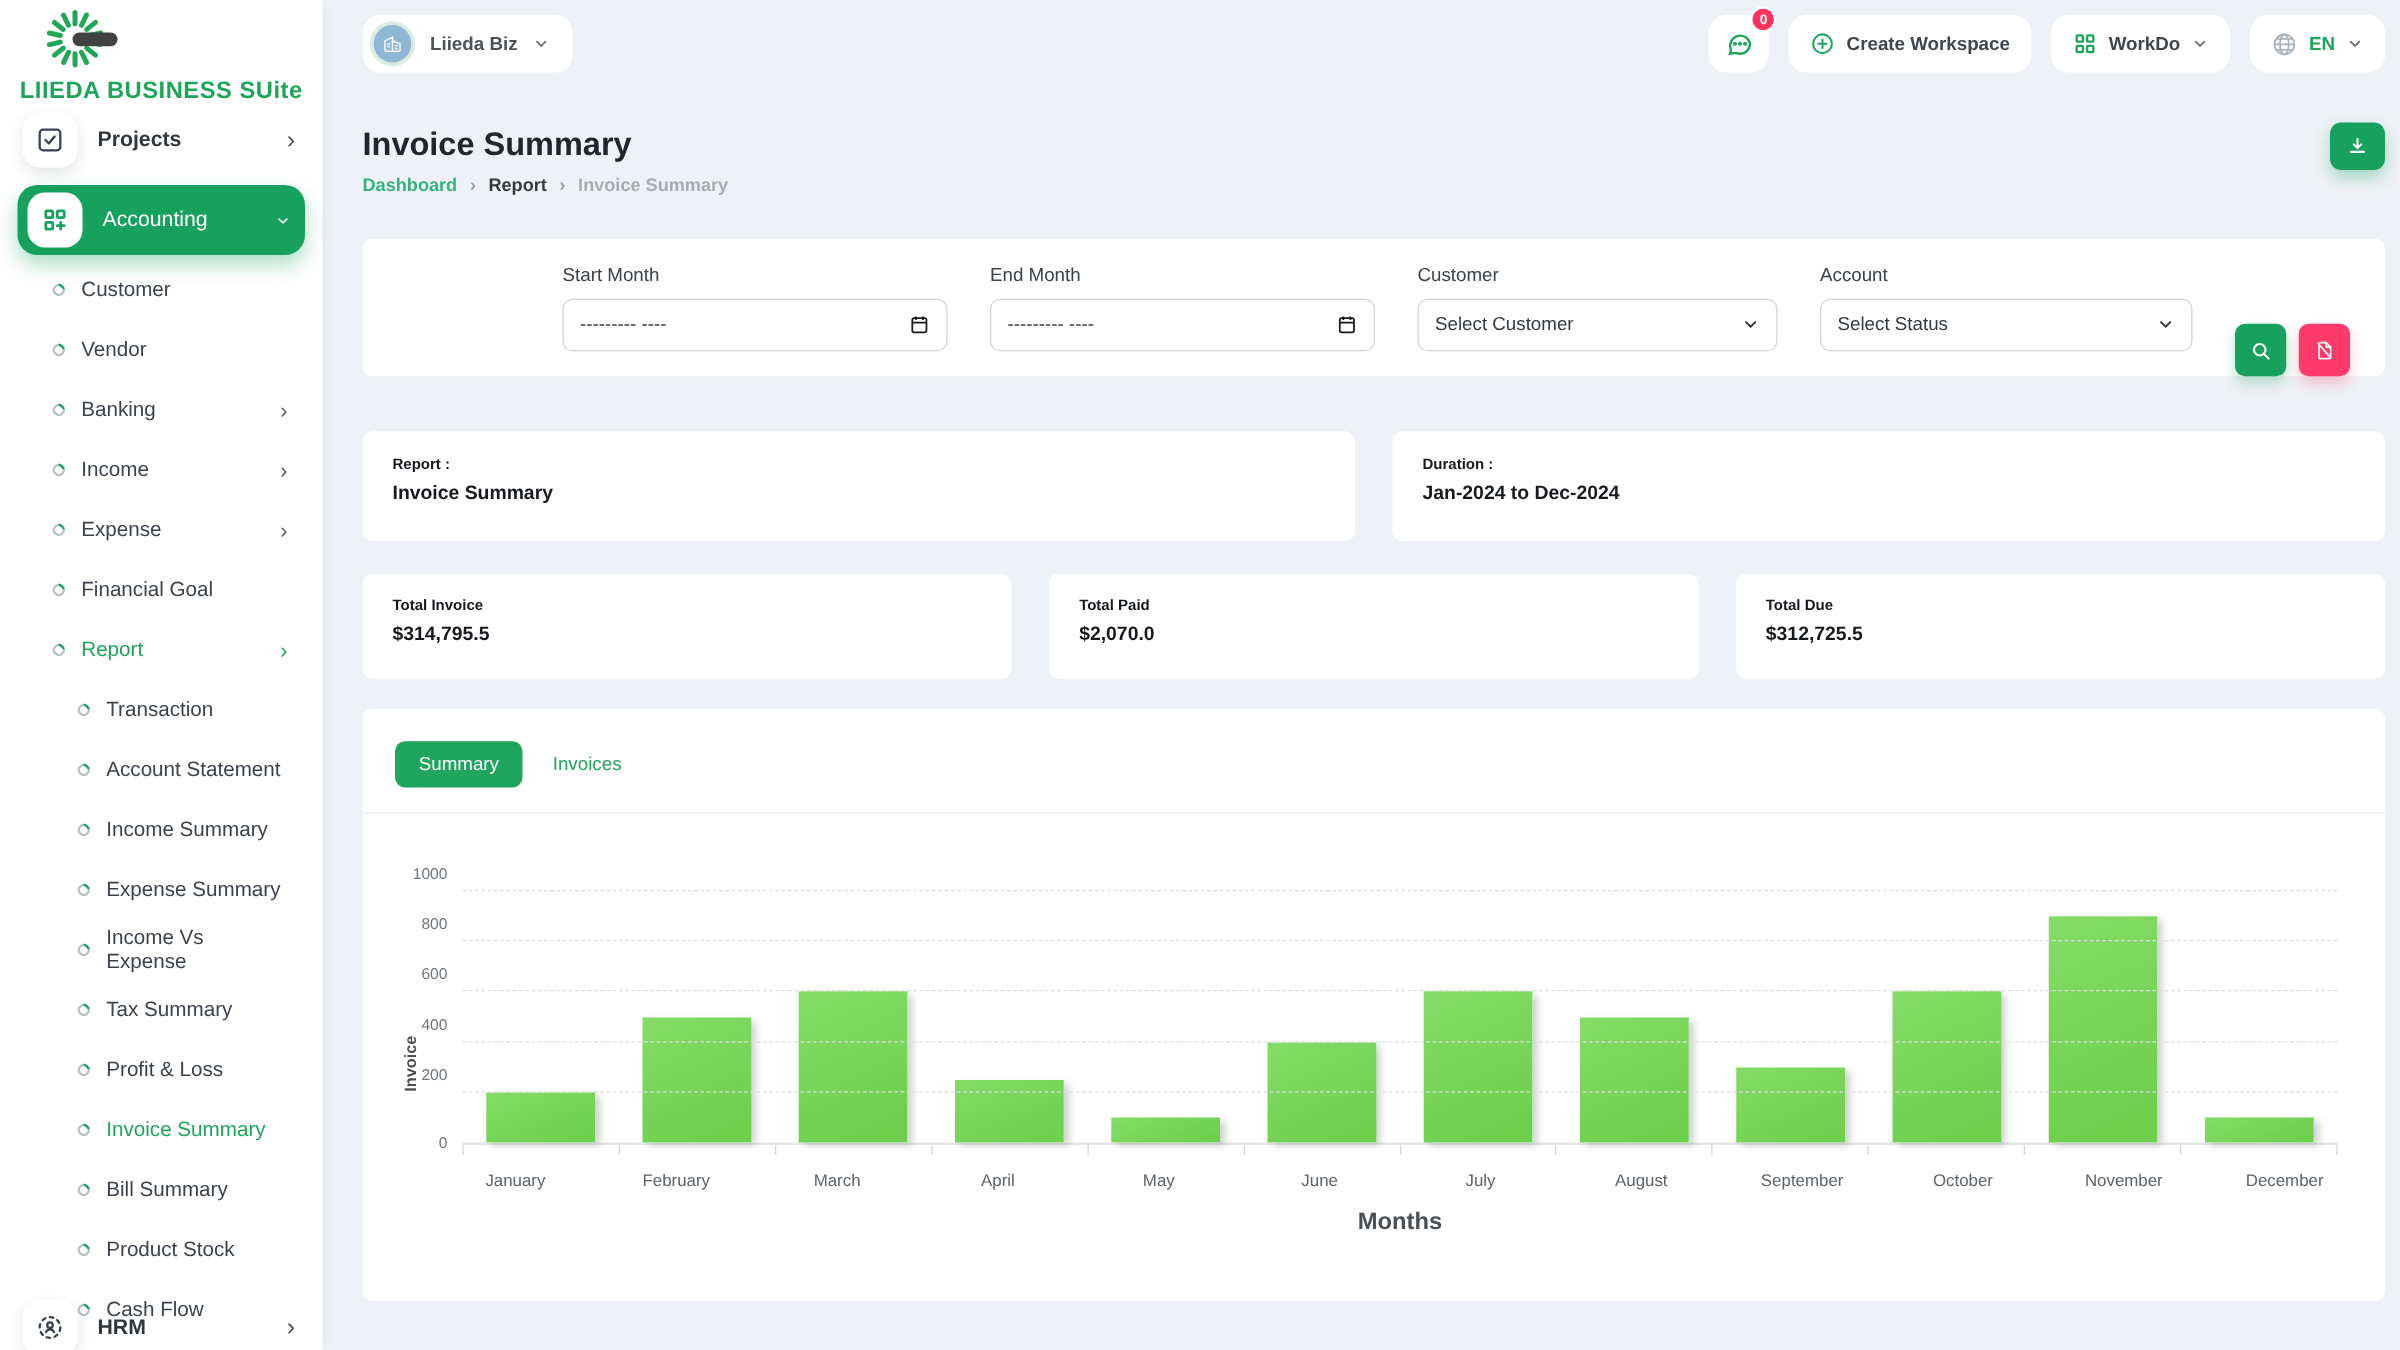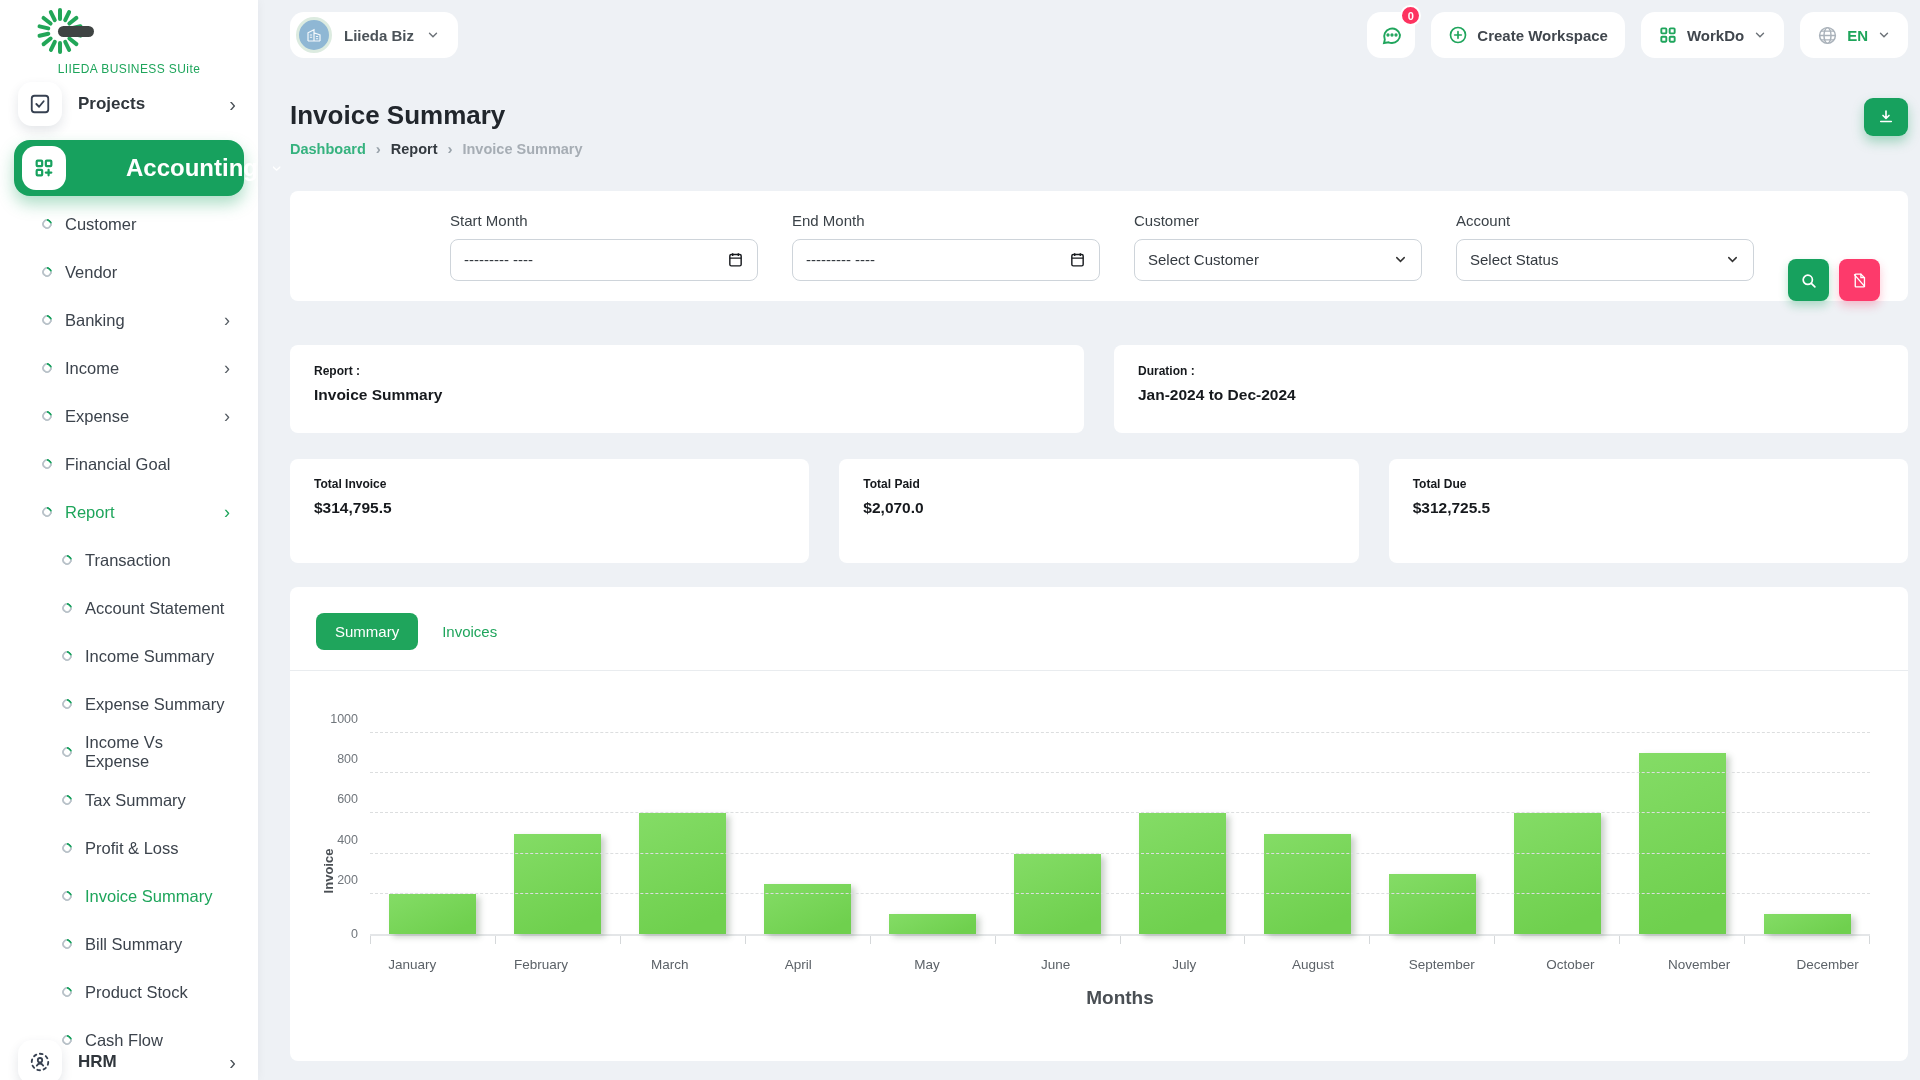--- a/index.html
+++ b/index.html
@@ -7,32 +7,32 @@
   body {
     font-family:"Liberation Sans", sans-serif;
     background:#eef1f5;
     display:flex;
     color:#343a40;
   }
   
   .sidebar { width:258px; min-width:258px; background:#fff; height:1080px; position:relative;
              box-shadow:0 0 10px rgba(20,40,60,.05); z-index:5; }
   .logo { text-align:center; padding-top:4px; }
-  .logo-text { color:#1ea55b; font-weight:400; font-size:12px; letter-spacing:.4px; margin-top:2px; }
+  .logo-text { color:#1ea55b; font-weight:700; font-size:19px; letter-spacing:.4px; margin-top:2px; }
   .nav { padding:4px 14px 0 14px; }
   .top-item { display:flex; align-items:center; gap:16px; padding:2px 8px 2px 4px; }
   .icon-box { width:44px; height:44px; border-radius:14px; background:#fff;
               box-shadow:0 5px 12px rgba(30,50,70,.12); display:flex; align-items:center; justify-content:center; flex:none; }
   .top-item .tlabel { font-size:17px; font-weight:700; color:#30363c; }
   .top-item .chev { margin-left:auto; color:#4b5258; font-size:20px; line-height:1; }
   .accounting-btn { background:#17a15e; border-radius:16px; display:flex; align-items:center; gap:16px;
                     padding:6px 14px 6px 8px; color:#fff; margin:12px 0 4px 0; height:56px;
                     box-shadow:0 8px 16px rgba(23,161,94,.35); }
   .accounting-btn .icon-box { box-shadow:none; }
-  .accounting-btn .tlabel { font-size:24px; font-weight:700; color:#fff;margin-left:44px; }
+  .accounting-btn .tlabel { font-size:17px; font-weight:400; color:#fff; }
   .accounting-btn .chev { margin-left:auto; color:#fff; font-size:18px; transform:rotate(90deg); }
   .side-menu { }
   .side-item { display:flex; align-items:center; gap:13px; height:48px; font-size:16.5px; color:#3c434c;
                padding-right:14px; cursor:pointer; }
   .side-item.lvl1 { padding-left:28px; }
   .side-item.lvl2 { padding-left:48px; }
   .side-item .bullet { width:10px; height:10px; border-radius:50%; flex:none;
                        border:2.5px solid #b9c2c9; border-top-color:#18a05e; transform:rotate(40deg); }
   .side-item .chev { margin-left:auto; color:#565d64; font-size:18px; line-height:1; }
   .side-item.active { color:#1ea55b; }
@@ -84,21 +84,21 @@
             justify-content:center; cursor:pointer; }
   .sq-btn.green { background:#17a15e; box-shadow:0 5px 10px rgba(23,161,94,.3); }
   .sq-btn.pink  { background:#fd3a6b; box-shadow:0 5px 10px rgba(253,58,107,.3); }
   
   .two-row { margin-top:44px; display:flex; gap:30px; }
   .info-card { flex:1; padding:19px 24px; height:88px; }
   .info-label { font-size:12px; font-weight:700; color:#16191d; }
   .info-value { font-size:15.5px; font-weight:700; color:#16191d; margin-top:8px; }
   
   .totals-row { margin-top:26px; display:flex; gap:30px; }
-  .total-card { flex:1; padding:18px 24px; height:104px; }
+  .total-card { flex:1; padding:18px 24px; height:84px; }
   
   .chart-card { margin-top:24px; height:474px; padding-top:26px; }
   .tabs { display:flex; align-items:center; gap:10px; padding:0 26px; }
   .tab-active { background:#1fa55c; color:#fff; font-size:15px; border:none; border-radius:8px;
                 padding:10px 19px; cursor:pointer; }
   .tab-plain { background:none; border:none; color:#1fa55c; font-size:15px; padding:10px 14px; cursor:pointer; }
   .tabs-divider { border-bottom:1px solid #e9ecef; margin-top:20px; }
   .chart-area { position:relative; margin:62px 38px 0 80px; }
   .plot { position:relative; height:203px; border-bottom:2px solid #e4e6e8; }
   .gridline { position:absolute; left:0; right:0; height:0; border-top:1px dashed #dcdedf; }

